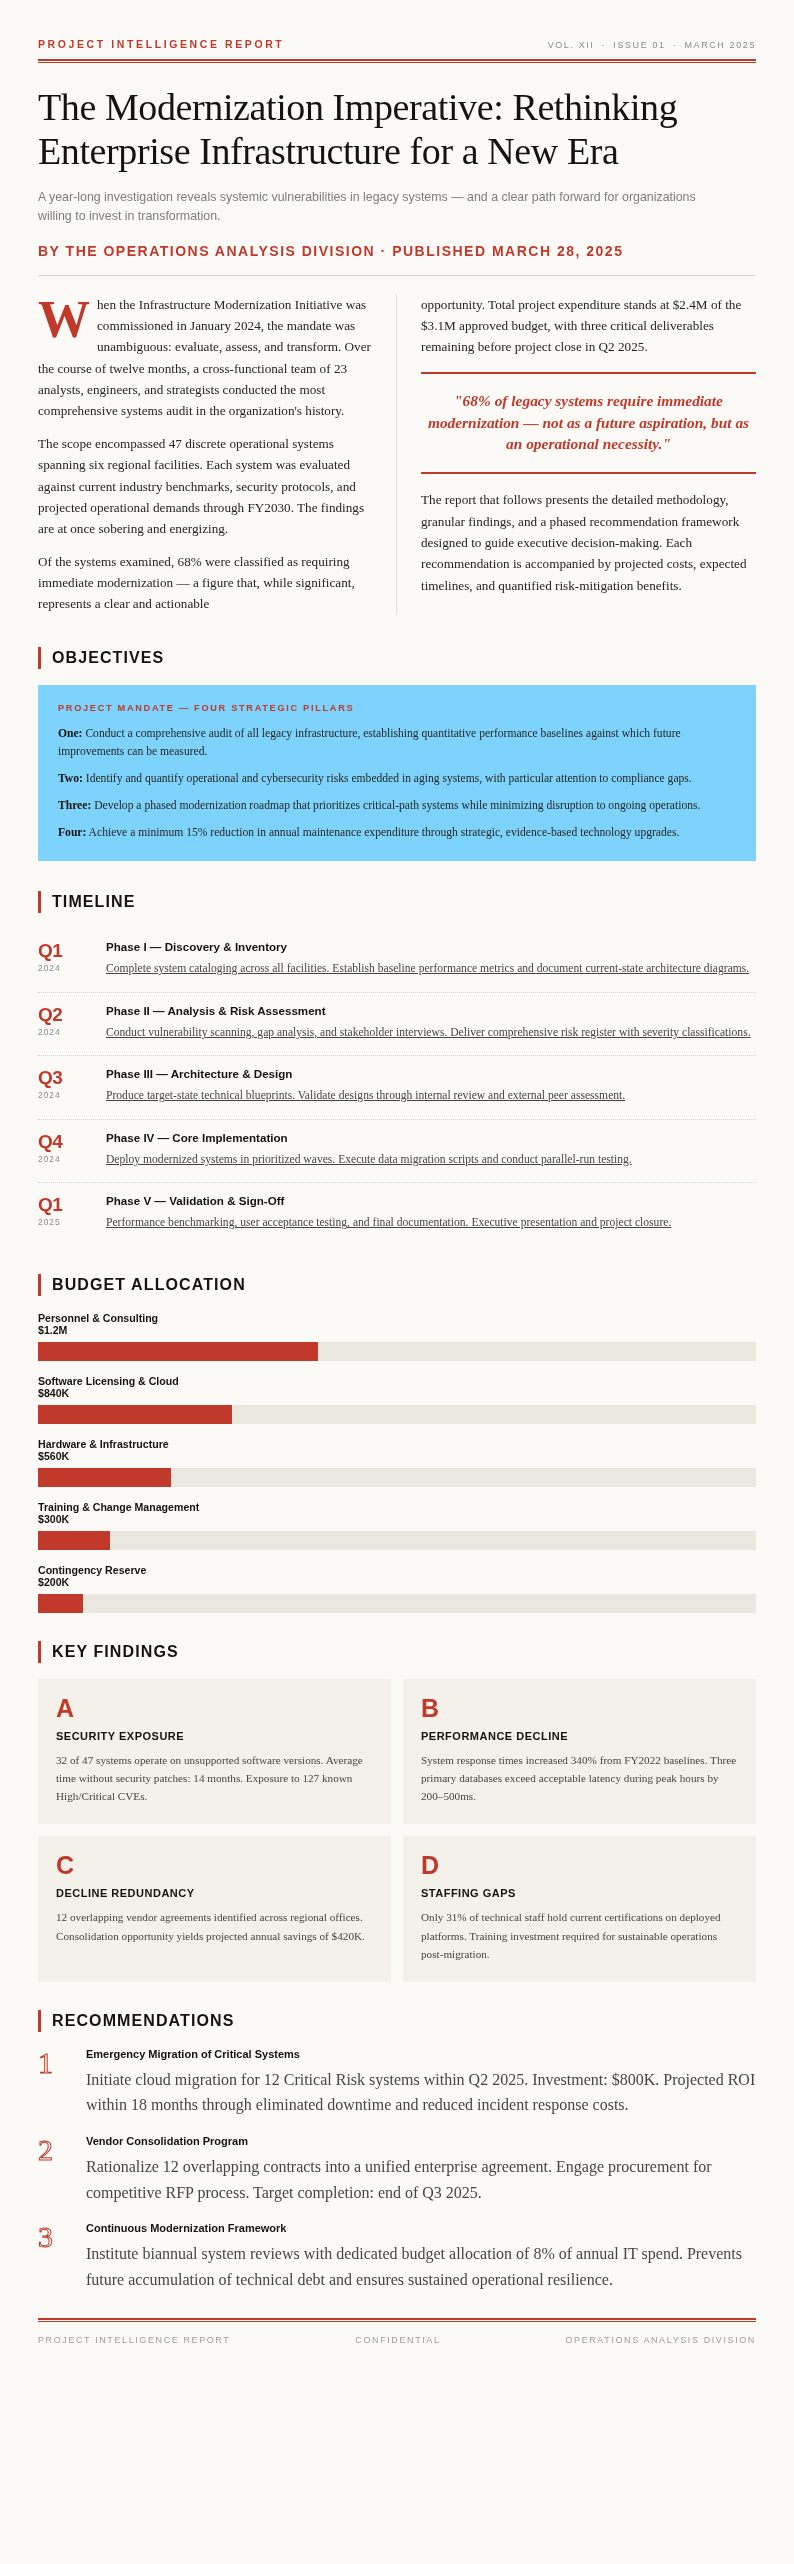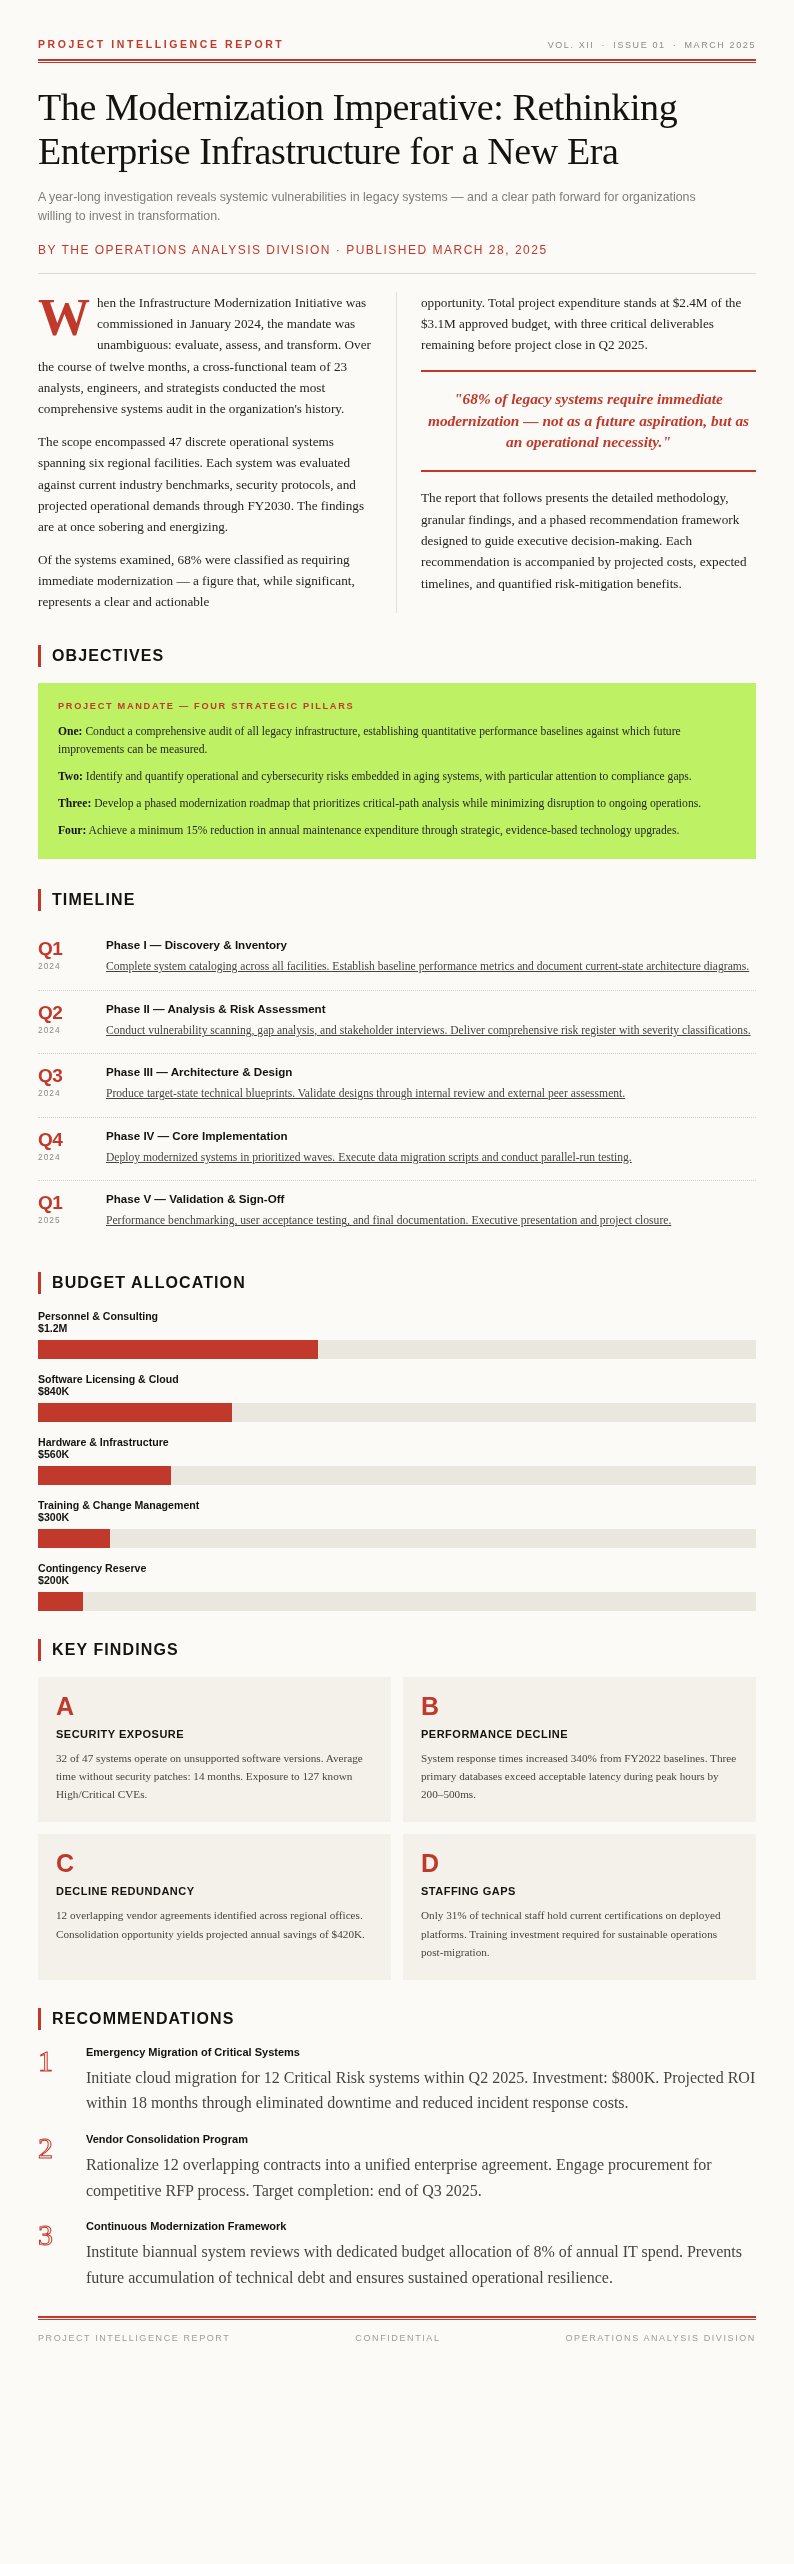--- a/index.html
+++ b/index.html
@@ -66,22 +66,22 @@
   .deck {
     font-family: "Liberation Sans", sans-serif;
     font-size: 12.4px;
     line-height: 1.55;
     color: #7e7d78;
     max-width: 680px;
     margin-bottom: 16px;
   }
   .byline {
     font-family: "Liberation Sans", sans-serif;
-    font-size: 12px;
-    font-weight: normal;
+    font-size: 14px;
+    font-weight: bold;
     letter-spacing: 1.5px;
     color: #c0392b;
     padding-bottom: 16px;
   }
   .rule-thin {
     border-top: 1px solid #ddd9d0;
     margin-bottom: 18px;
   }
 
   
@@ -141,21 +141,21 @@
   .section-title {
     font-family: "Liberation Sans", sans-serif;
     font-weight: bold;
     font-size: 16px;
     letter-spacing: 1.1px;
     color: #14130f;
   }
 
   
   .panel {
-    background: #bef264;
+    background: #7dd3fc;
     padding: 18px 20px 19px 20px;
     margin-bottom: 30px;
   }
   .panel-kicker {
     font-family: "Liberation Sans", sans-serif;
     font-weight: bold;
     font-size: 9.2px;
     letter-spacing: 1.7px;
     color: #c0392b;
     margin-bottom: 12px;
@@ -371,21 +371,21 @@
     <div class="pillar">
       <b>One:</b>
       <span>Conduct a comprehensive audit of all legacy infrastructure, establishing quantitative performance baselines against which future improvements can be measured.</span>
     </div>
     <div class="pillar">
       <b>Two:</b>
       <span>Identify and quantify operational and cybersecurity risks embedded in aging systems, with particular attention to compliance gaps.</span>
     </div>
     <div class="pillar">
       <b>Three:</b>
-      <span>Develop a phased modernization roadmap that prioritizes critical-path analysis while minimizing disruption to ongoing operations.</span>
+      <span>Develop a phased modernization roadmap that prioritizes critical-path systems while minimizing disruption to ongoing operations.</span>
     </div>
     <div class="pillar">
       <b>Four:</b>
       <span>Achieve a minimum 15% reduction in annual maintenance expenditure through strategic, evidence-based technology upgrades.</span>
     </div>
   </div>
 
   <div class="section-head">
     <div class="section-bar"></div>
     <div class="section-title">TIMELINE</div>

